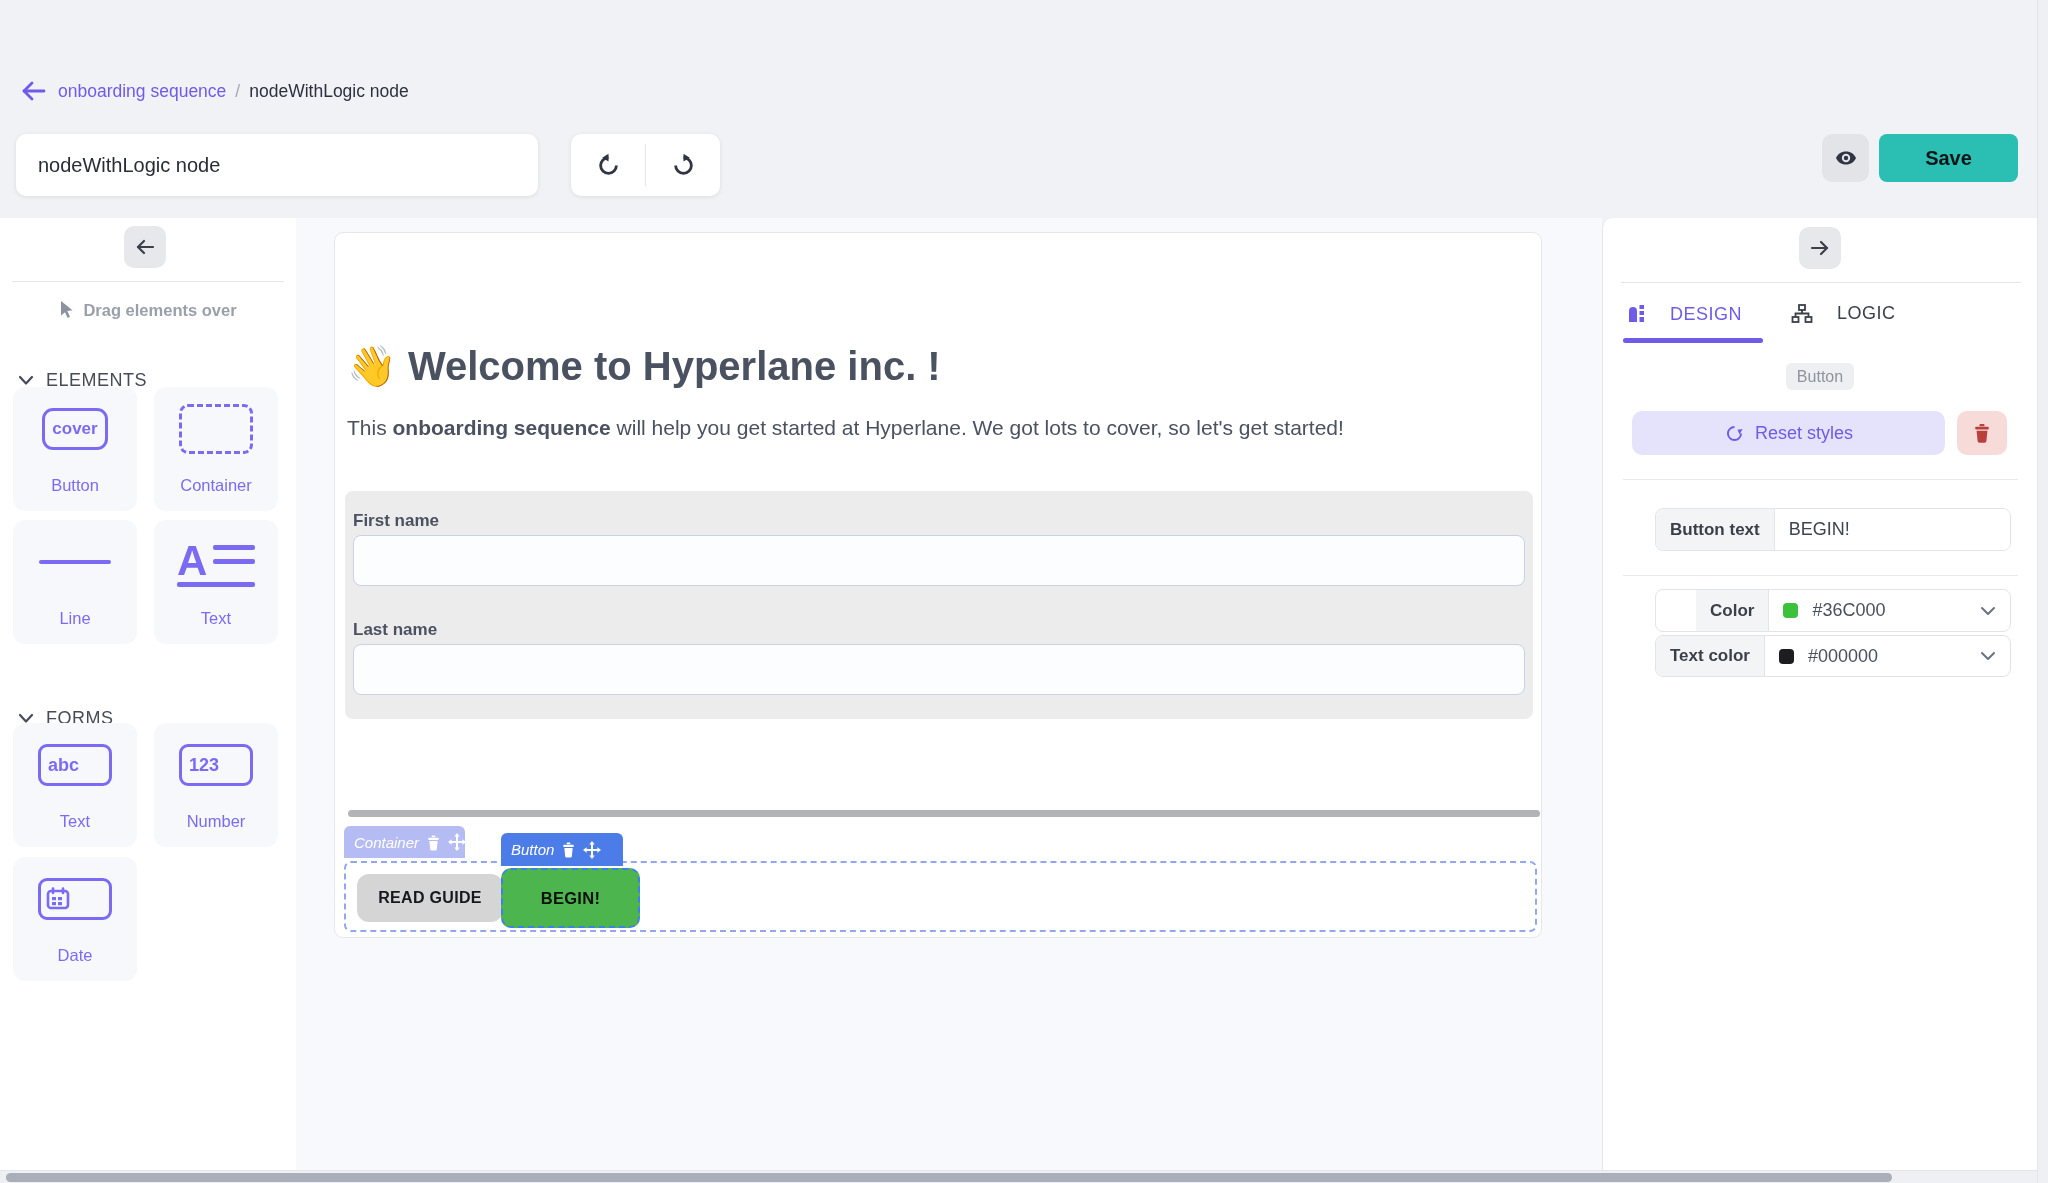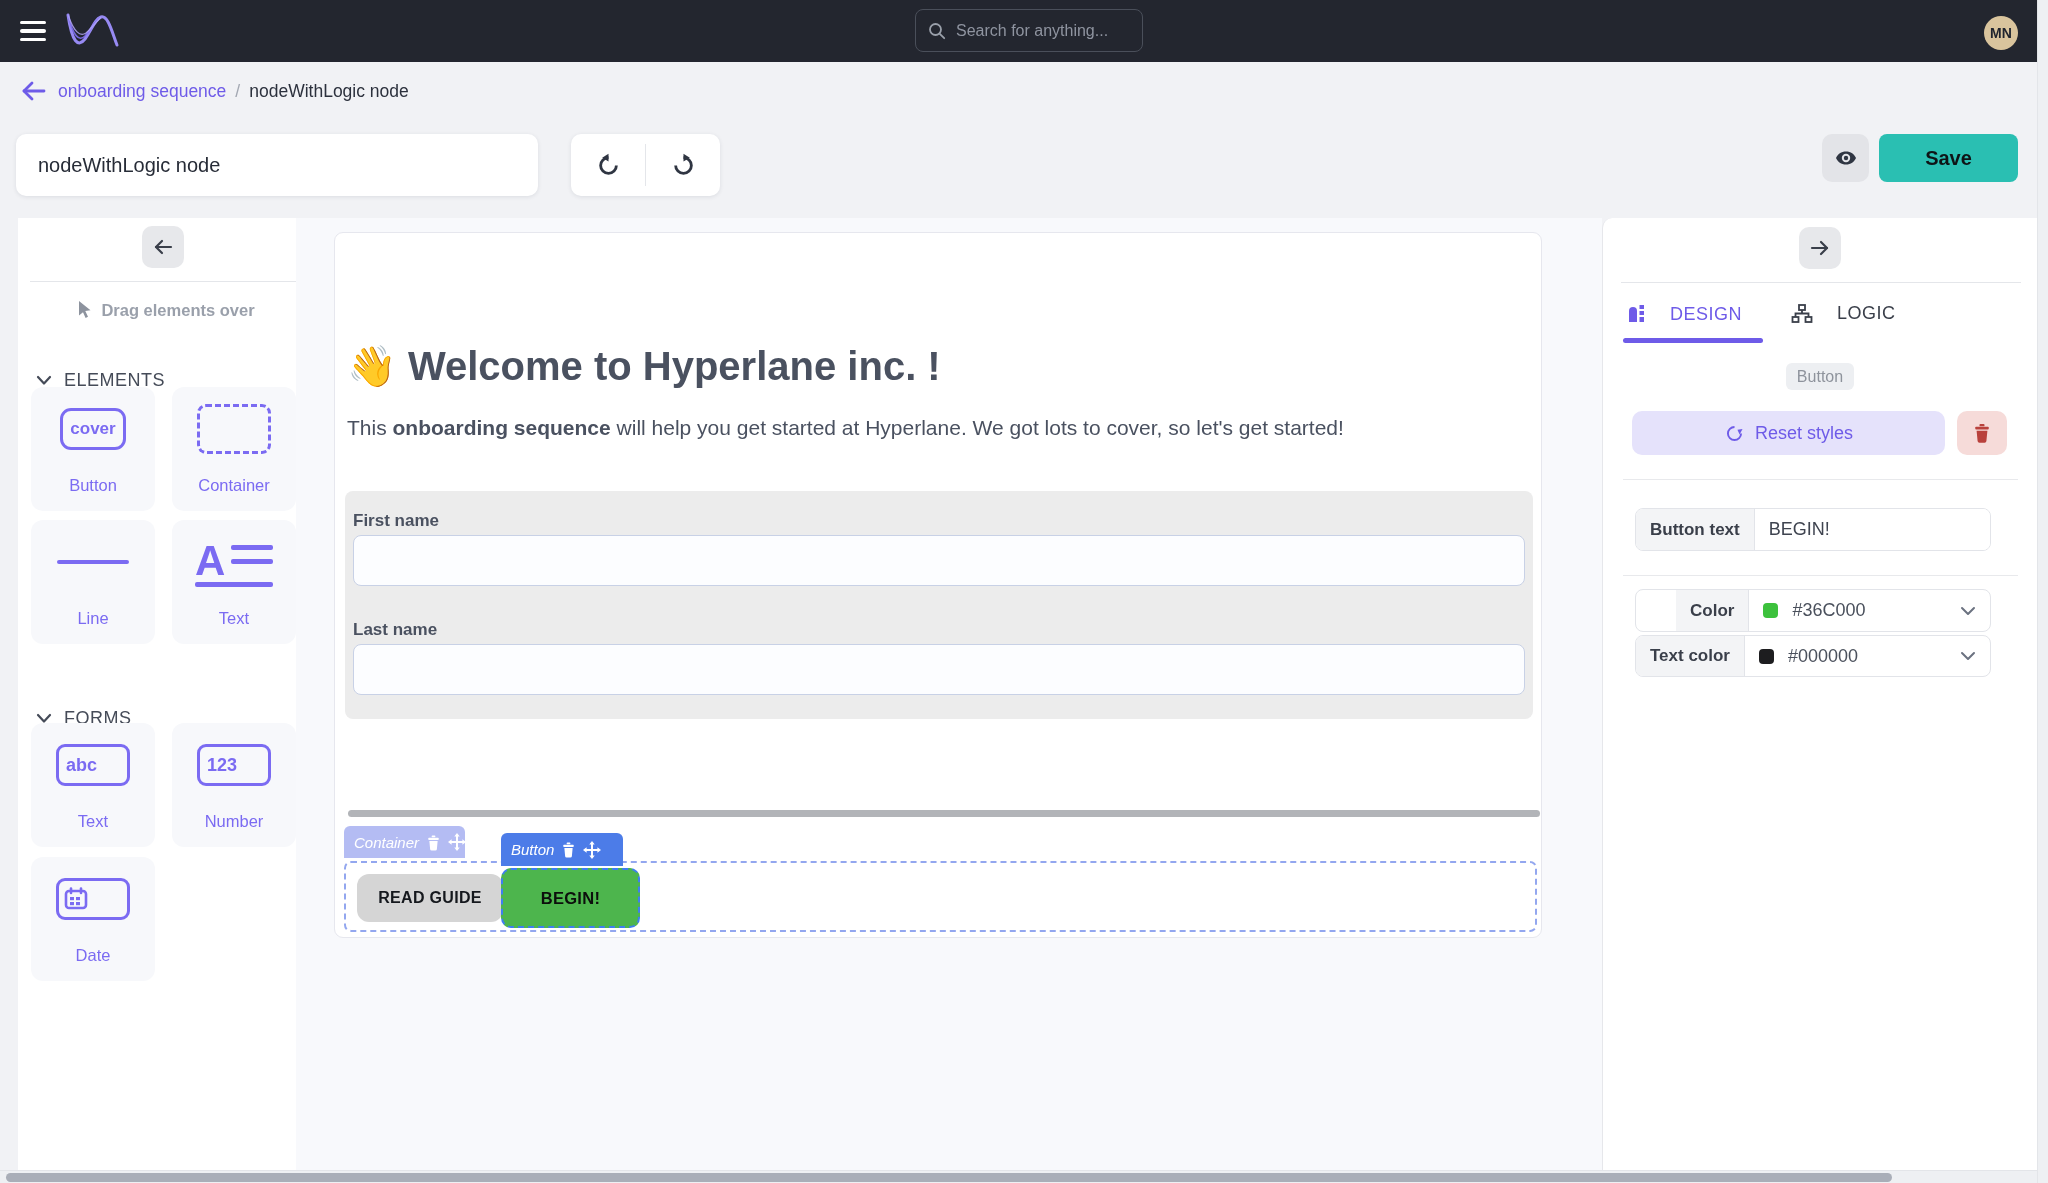--- a/index.html
+++ b/index.html
@@ -26,21 +26,21 @@
   
   .toolrow { position:absolute; left:0; top:120px; width:2037px; height:98px; background:#f1f2f5; }
   .title-input { position:absolute; left:16px; top:14px; width:522px; height:62px; background:#ffffff; border:none; border-radius:10px; box-shadow:0 1px 4px rgba(30,35,60,.10); font-size:20px; color:#272c37; padding:0 22px; font-family:inherit; outline:none; }
   .undoredo { position:absolute; left:571px; top:14px; width:149px; height:62px; background:#ffffff; border-radius:10px; box-shadow:0 1px 4px rgba(30,35,60,.10); display:flex; }
   .undoredo .half { flex:1; display:flex; align-items:center; justify-content:center; cursor:pointer; }
   .undoredo .vdiv { width:1px; background:#e4e6ea; margin:10px 0; }
   .eye-btn { position:absolute; left:1822px; top:14px; width:47px; height:48px; background:#e3e4e8; border-radius:10px; display:flex; align-items:center; justify-content:center; cursor:pointer; }
   .save-btn { position:absolute; left:1879px; top:14px; width:139px; height:48px; background:#2abfb2; border:none; border-radius:8px; font-size:20px; font-weight:600; color:#0e1416; cursor:pointer; font-family:inherit; }
 
   
-  .sidebar { position:absolute; left:18px; top:218px; width:350px; height:965px; background:#ffffff; border-right:1px solid #0369a1; }
+  .sidebar { position:absolute; left:0; top:218px; width:350px; height:965px; background:#ffffff; border-right:1px solid #0369a1; }
   .collapse-btn { position:absolute; left:124px; top:8px; width:42px; height:42px; background:#e7e8eb; border-radius:10px; display:flex; align-items:center; justify-content:center; cursor:pointer; font-size:20px; color:#3a3f4a; }
   .side-div { position:absolute; left:12px; top:63px; width:272px; height:1px; background:#e4e6ea; }
   .drag-hint { position:absolute; left:0; top:82px; width:295px; display:flex; align-items:center; justify-content:center; gap:8px; color:#9aa0ab; font-weight:bold; font-size:16.5px; }
   .section-head { position:absolute; left:18px; display:flex; align-items:center; gap:12px; color:#454b58; font-size:18px; letter-spacing:.5px; cursor:pointer; }
   .tile { position:absolute; width:124px; height:124px; background:#f7f8fb; border-radius:12px; display:flex; flex-direction:column; align-items:center; justify-content:flex-end; padding-bottom:16px; cursor:grab; }
   .tile .icon-area { position:absolute; top:0; left:0; right:0; bottom:40px; display:flex; align-items:center; justify-content:center; }
   .tile .tlabel { color:#7b6bf2; font-size:16.5px; }
   .ico-btn { width:66px; height:42px; border:3px solid #7b6bf2; border-radius:11px; color:#7b6bf2; font-weight:bold; font-size:17px; display:flex; align-items:center; justify-content:center; }
   .ico-container { width:74px; height:50px; border:3px dashed #7b6bf2; border-radius:9px; }
   .ico-line { width:72px; height:4px; background:#7b6bf2; border-radius:2px; }
@@ -70,61 +70,39 @@
   .insp-div1 { position:absolute; left:18px; top:64px; width:400px; height:1px; background:#e4e6ea; }
   .tab { position:absolute; top:85px; display:flex; align-items:center; gap:24px; font-size:18px; letter-spacing:.5px; cursor:pointer; }
   .tab-design { left:23px; color:#6e5be8; }
   .tab-logic { left:188px; color:#3a3f4a; }
   .tab-underline { position:absolute; left:20px; top:120px; width:140px; height:5px; background:#6e5be8; border-radius:3px; }
   .el-badge { position:absolute; left:183px; top:145px; width:68px; height:27px; background:#edeff2; border-radius:6px; color:#8e939c; font-size:16px; display:flex; align-items:center; justify-content:center; }
   .reset-btn { position:absolute; left:29px; top:193px; width:313px; height:44px; background:#e5e2fb; border:none; border-radius:10px; color:#6e5be8; font-size:18px; display:flex; align-items:center; justify-content:center; gap:10px; cursor:pointer; font-family:inherit; }
   .trash-btn { position:absolute; left:354px; top:193px; width:50px; height:44px; background:#f6dbd9; border:none; border-radius:10px; display:flex; align-items:center; justify-content:center; cursor:pointer; }
   .insp-div2 { position:absolute; left:20px; top:261px; width:395px; height:1px; background:#e8e9ec; }
   .insp-div3 { position:absolute; left:20px; top:357px; width:395px; height:1px; background:#e8e9ec; }
-  .fieldrow { position:absolute; left:32px; width:356px; border:1px solid #e2e4e9; border-radius:8px; background:#ffffff; display:flex; align-items:stretch; overflow:hidden; }
+  .fieldrow { position:absolute; left:52px; width:356px; border:1px solid #e2e4e9; border-radius:8px; background:#ffffff; display:flex; align-items:stretch; overflow:hidden; }
   .fieldrow .flabel { background:#f3f4f6; border-right:1px solid #e2e4e9; color:#3a3f4a; font-weight:bold; font-size:17px; display:flex; align-items:center; padding:0 14px; white-space:nowrap; }
   .fieldrow input { border:none; outline:none; font-size:18px; color:#3f4450; padding:0 14px; flex:1; font-family:inherit; min-width:0; }
   .fieldrow .fval { flex:1; display:flex; align-items:center; gap:14px; padding:0 14px; font-size:18px; color:#4a505c; cursor:pointer; }
   .swatch { width:15px; height:15px; border-radius:4px; }
   .sw-green { background:#3cc13c; }
   .sw-black { background:#1d1d1f; }
   .chev { margin-left:auto; }
 
   
   .hscroll { position:absolute; left:0; top:1170px; width:2037px; height:13px; background:#eef0f3; border-top:1px solid #e3e5e9; }
   .hthumb { position:absolute; left:6px; top:2px; width:1886px; height:9px; background:#a9aeb8; border-radius:5px; cursor:pointer; }
   .vscroll { position:absolute; left:2037px; top:0; width:11px; height:1183px; background:#eef0f3; border-left:1px solid #e3e5e9; }
 </style>
 </head>
 <body>
 
 <div id="app">
 
-  <div class="topbar">
-    <div class="hamburger">
-        <span></span>
-        <span></span>
-        <span></span>
-      </div>
-    <div class="logo">
-      <svg width="62" height="46" viewBox="0 0 62 46">
-        <path d="M8 7 C 12 34, 18 40, 25 31 C 33 20, 34 12, 41 9 C 48 7, 52 24, 57 37" fill="none" stroke="#978af3" stroke-width="3" stroke-linecap="round"></path>
-        <path d="M8 7 C 13 28, 19 34, 25 28 C 32 20, 35 13, 41 9" fill="none" stroke="#7e6ff0" stroke-width="1.6" stroke-linecap="round" opacity="0.9"></path>
-        <path d="M8 7 C 14 24, 20 29, 26 25 C 32 20, 36 14, 41 9" fill="none" stroke="#b1a6f7" stroke-width="1.3" stroke-linecap="round" opacity="0.85"></path>
-      </svg>
-    </div>
-    <div class="searchbox">
-      <svg width="18" height="18" viewBox="0 0 18 18">
-          <circle cx="7.5" cy="7.5" r="5.5" fill="none" stroke="#9aa0aa" stroke-width="1.8"></circle>
-          <line x1="11.8" y1="11.8" x2="16.2" y2="16.2" stroke="#9aa0aa" stroke-width="1.8" stroke-linecap="round"></line>
-        </svg>
-      <input placeholder="Search for anything..." style="">
-    </div>
-    <div class="avatar">MN</div>
-  </div>
 
   <div class="crumbrow">
     <div class="backarrow">
       <svg width="26" height="22" viewBox="0 0 26 22">
           <line x1="24" y1="11" x2="4" y2="11" stroke="#6e5be8" stroke-width="2.8" stroke-linecap="round"></line>
           <polyline points="12,3 4,11 12,19" fill="none" stroke="#6e5be8" stroke-width="2.8" stroke-linecap="round" stroke-linejoin="round"></polyline>
         </svg>
     </div>
     <span class="crumb-link">onboarding sequence</span>
     <span class="crumb-sep">/</span>

